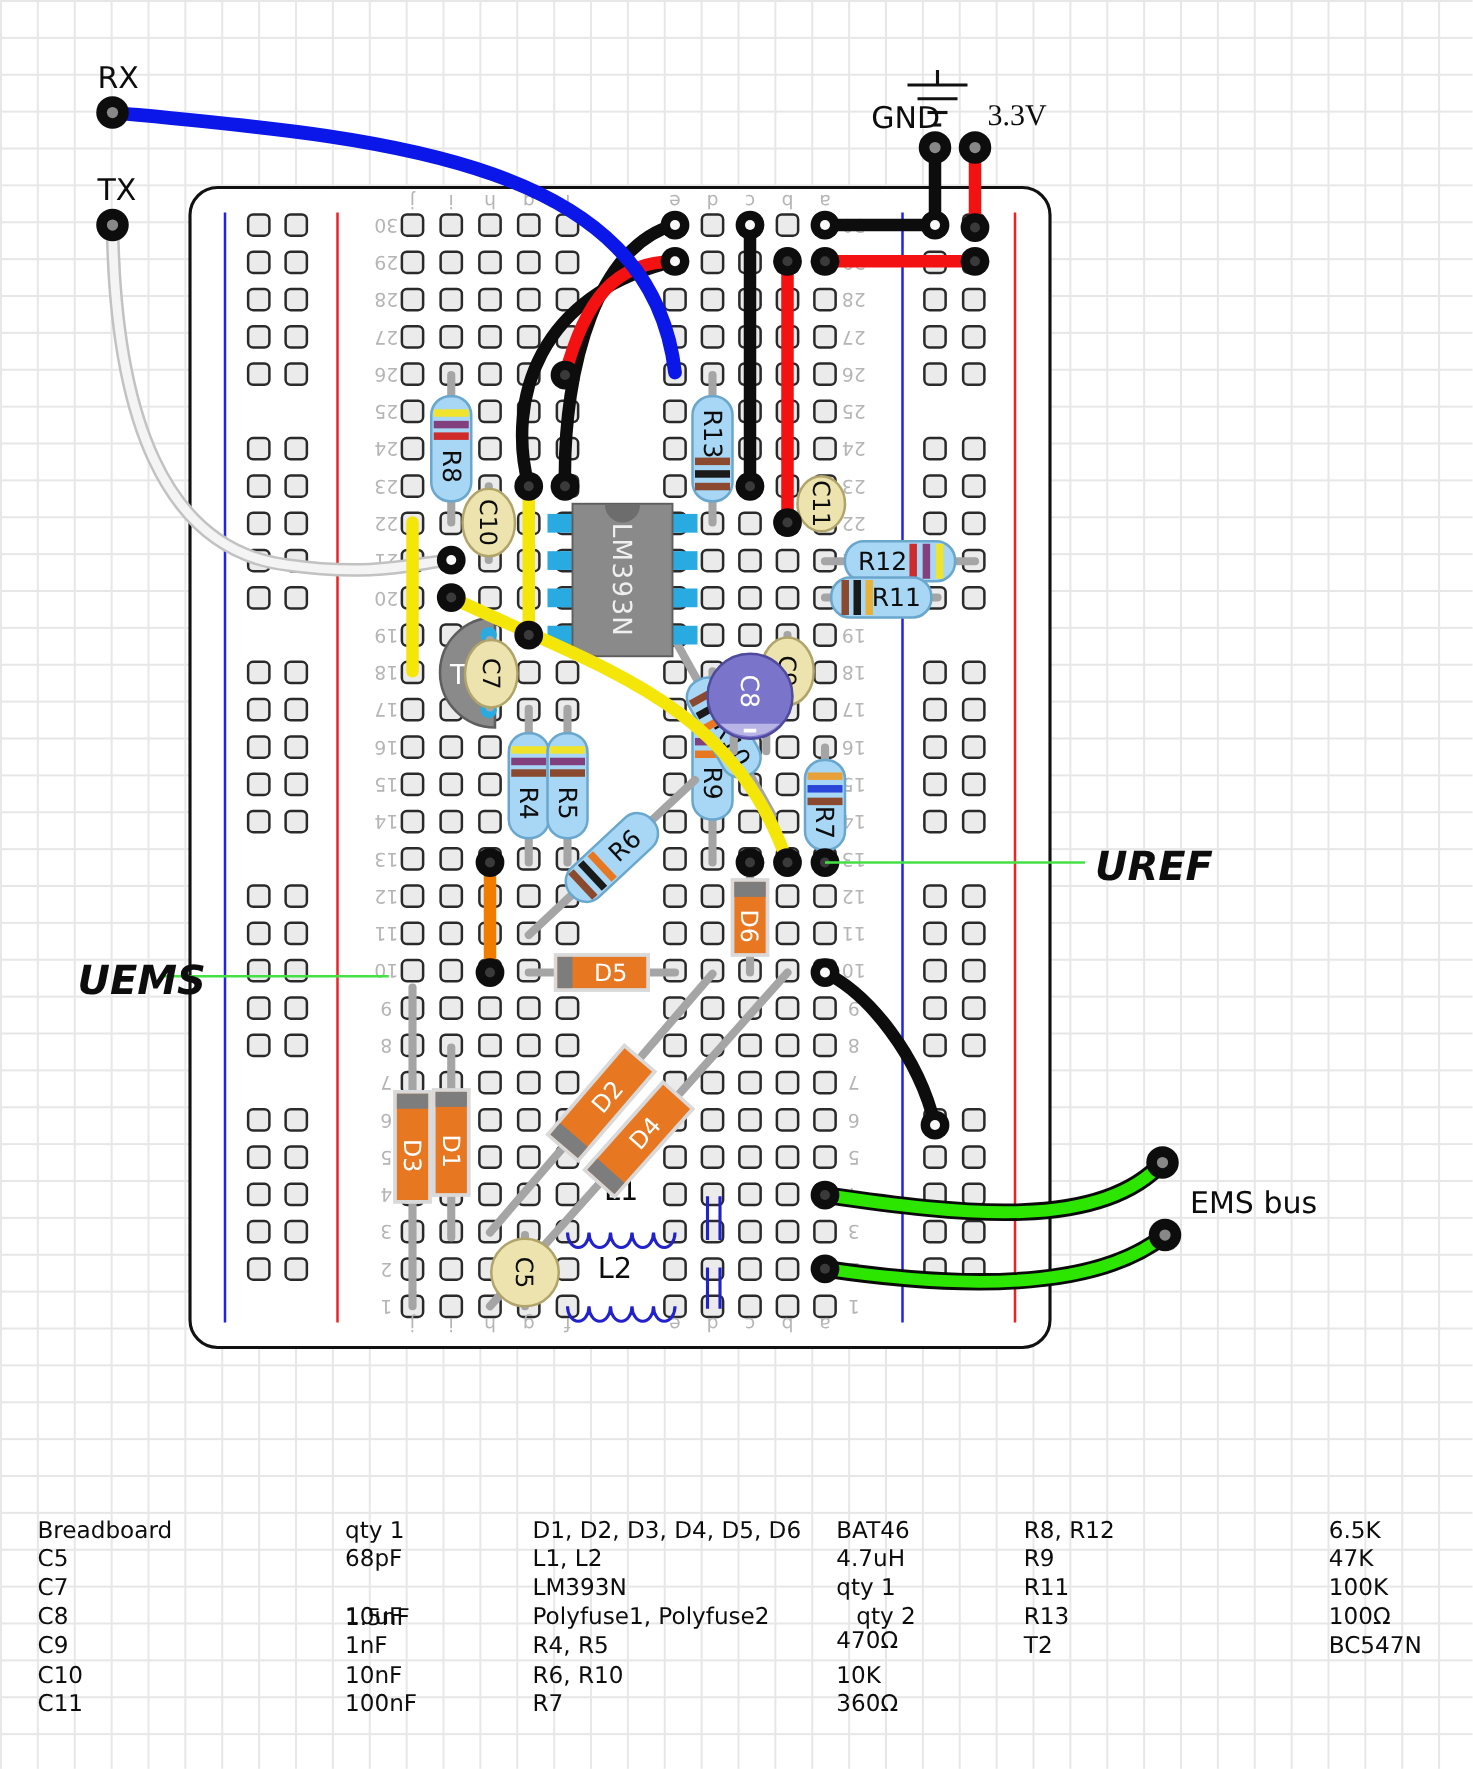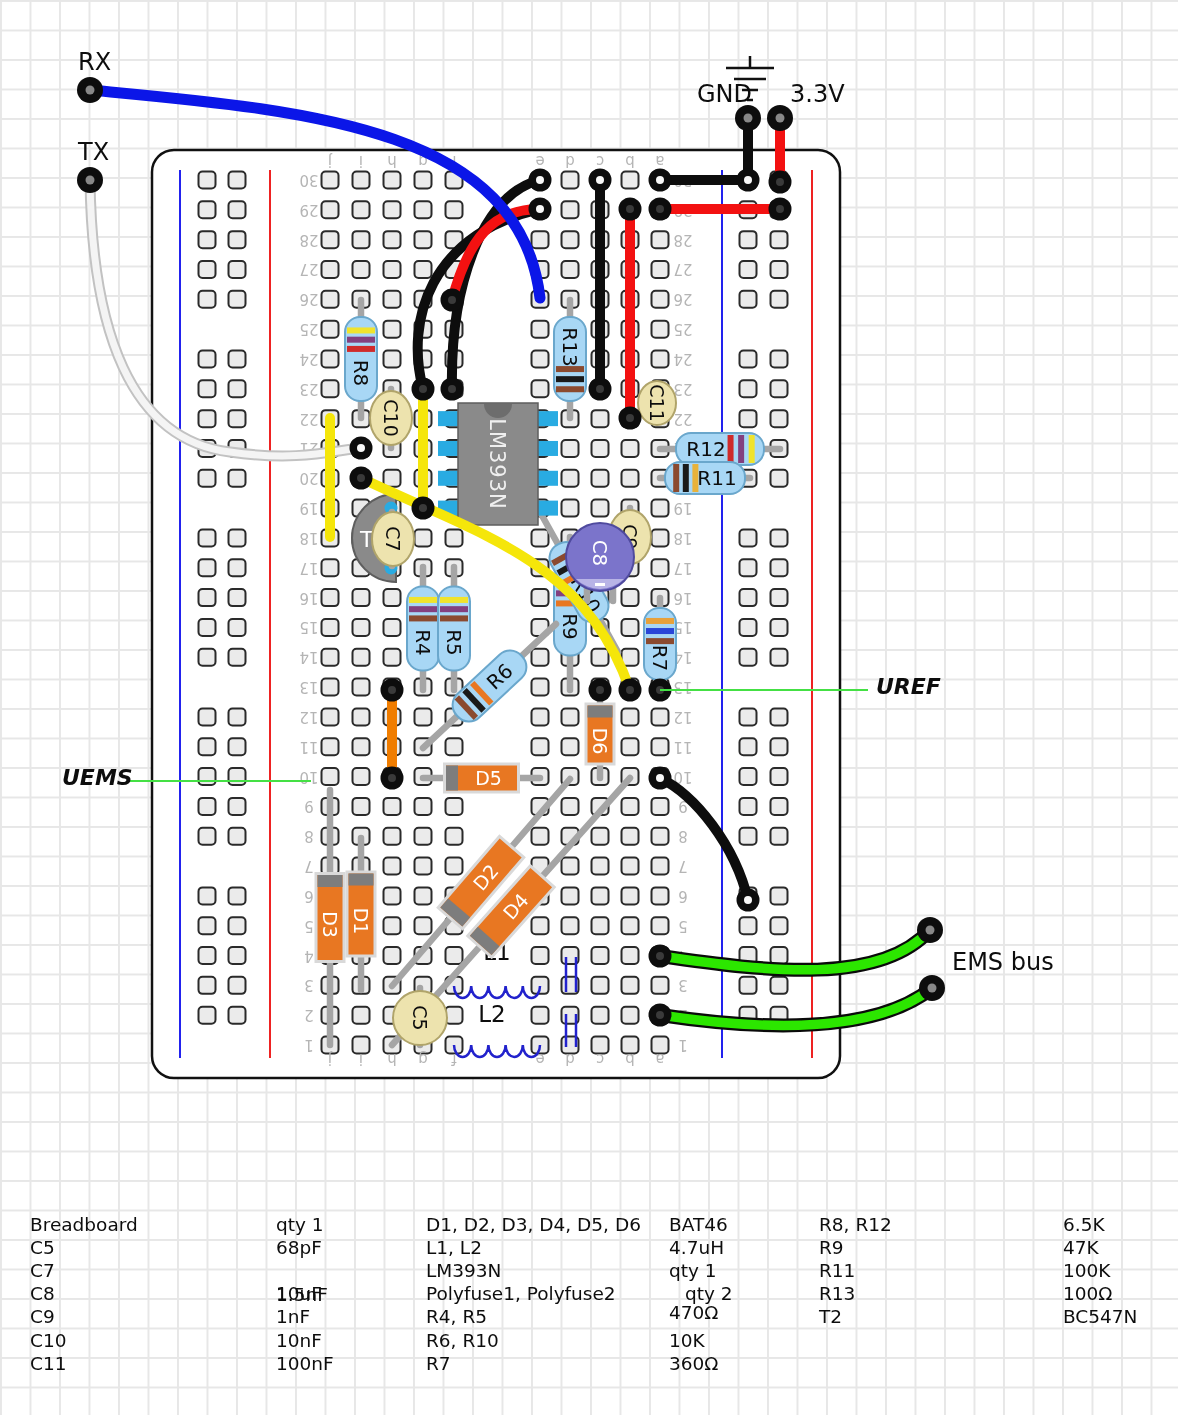--- a/index.html
+++ b/index.html
@@ -5,21 +5,21 @@
   html,body{margin:0;padding:0;}
   #page{position:relative;width:1178px;height:1415px;overflow:hidden;
     background-color:#ffffff;
     background-image:
       linear-gradient(to right,#e7e7e7 1.5px,transparent 1.5px),
       linear-gradient(to bottom,#e7e7e7 1.5px,transparent 1.5px);
     background-size:29.5px 29.5px;
     font-family:"DejaVu Sans",sans-serif;}
   #board-svg{position:absolute;left:0;top:0;}
   .lbl{position:absolute;font-size:24px;color:#0d0d0d;white-space:nowrap;}
-  .netlbl{position:absolute;font-size:22px;font-weight:bold;font-style:italic;color:#0d0d0d;white-space:nowrap;}
+  .netlbl{position:absolute;font-size:32px;font-weight:bold;font-style:italic;color:#0d0d0d;white-space:nowrap;}
   #parts-table{position:absolute;left:30px;top:1213px;width:1145px;height:170px;font-size:18.5px;color:#0d0d0d;}
   .pcell{position:absolute;white-space:nowrap;line-height:23px;}
 </style>
 </head>
 <body>
 
 <div id="page">
   <svg id="board-svg" width="1178" height="1415" viewBox="0 0 1178 1415">
       <rect x="152" y="150" width="688" height="928" rx="22" fill="#ffffff" stroke="#111" stroke-width="2.5"></rect>
       <line x1="180" y1="170" x2="180" y2="1058" stroke="#2222ee" stroke-width="2"></line>
@@ -758,21 +758,21 @@
         <line x1="742" y1="90" x2="758" y2="90"></line>
         <line x1="747" y1="100" x2="753" y2="100"></line>
       </g>
       <path d="M128,781 L311,781" fill="none" stroke="#44e044" stroke-width="2"></path>
       <path d="M660,690 L868,690" fill="none" stroke="#44e044" stroke-width="2"></path>
     </svg>
 
   <div class="lbl" style="left:78px;top:48px;">RX</div>
   <div class="lbl" style="left:78px;top:138px;">TX</div>
   <div class="lbl" style="left:697px;top:80px;">GND</div>
-  <div class="lbl" style="left:790px;top:80px;">3.3V</div>
+  <div class="lbl" style="left:790px;top:80px;font-family:Liberation Serif, serif;">3.3V</div>
   <div class="netlbl" style="left:876px;top:674px;">UREF</div>
   <div class="netlbl" style="left:62px;top:765px;">UEMS</div>
   <div class="lbl" style="left:952px;top:948px;">EMS bus</div>
 
   <div id="parts-table">
       <div class="pcell" style="left: 0px; top: 0px;">Breadboard</div>
       <div class="pcell" style="left: 246px; top: 0px;">qty 1</div>
       <div class="pcell" style="left: 396px; top: 0px;">D1, D2, D3, D4, D5, D6</div>
       <div class="pcell" style="left: 639px; top: 0px;">BAT46</div>
       <div class="pcell" style="left: 789px; top: 0px;">R8, R12</div>

